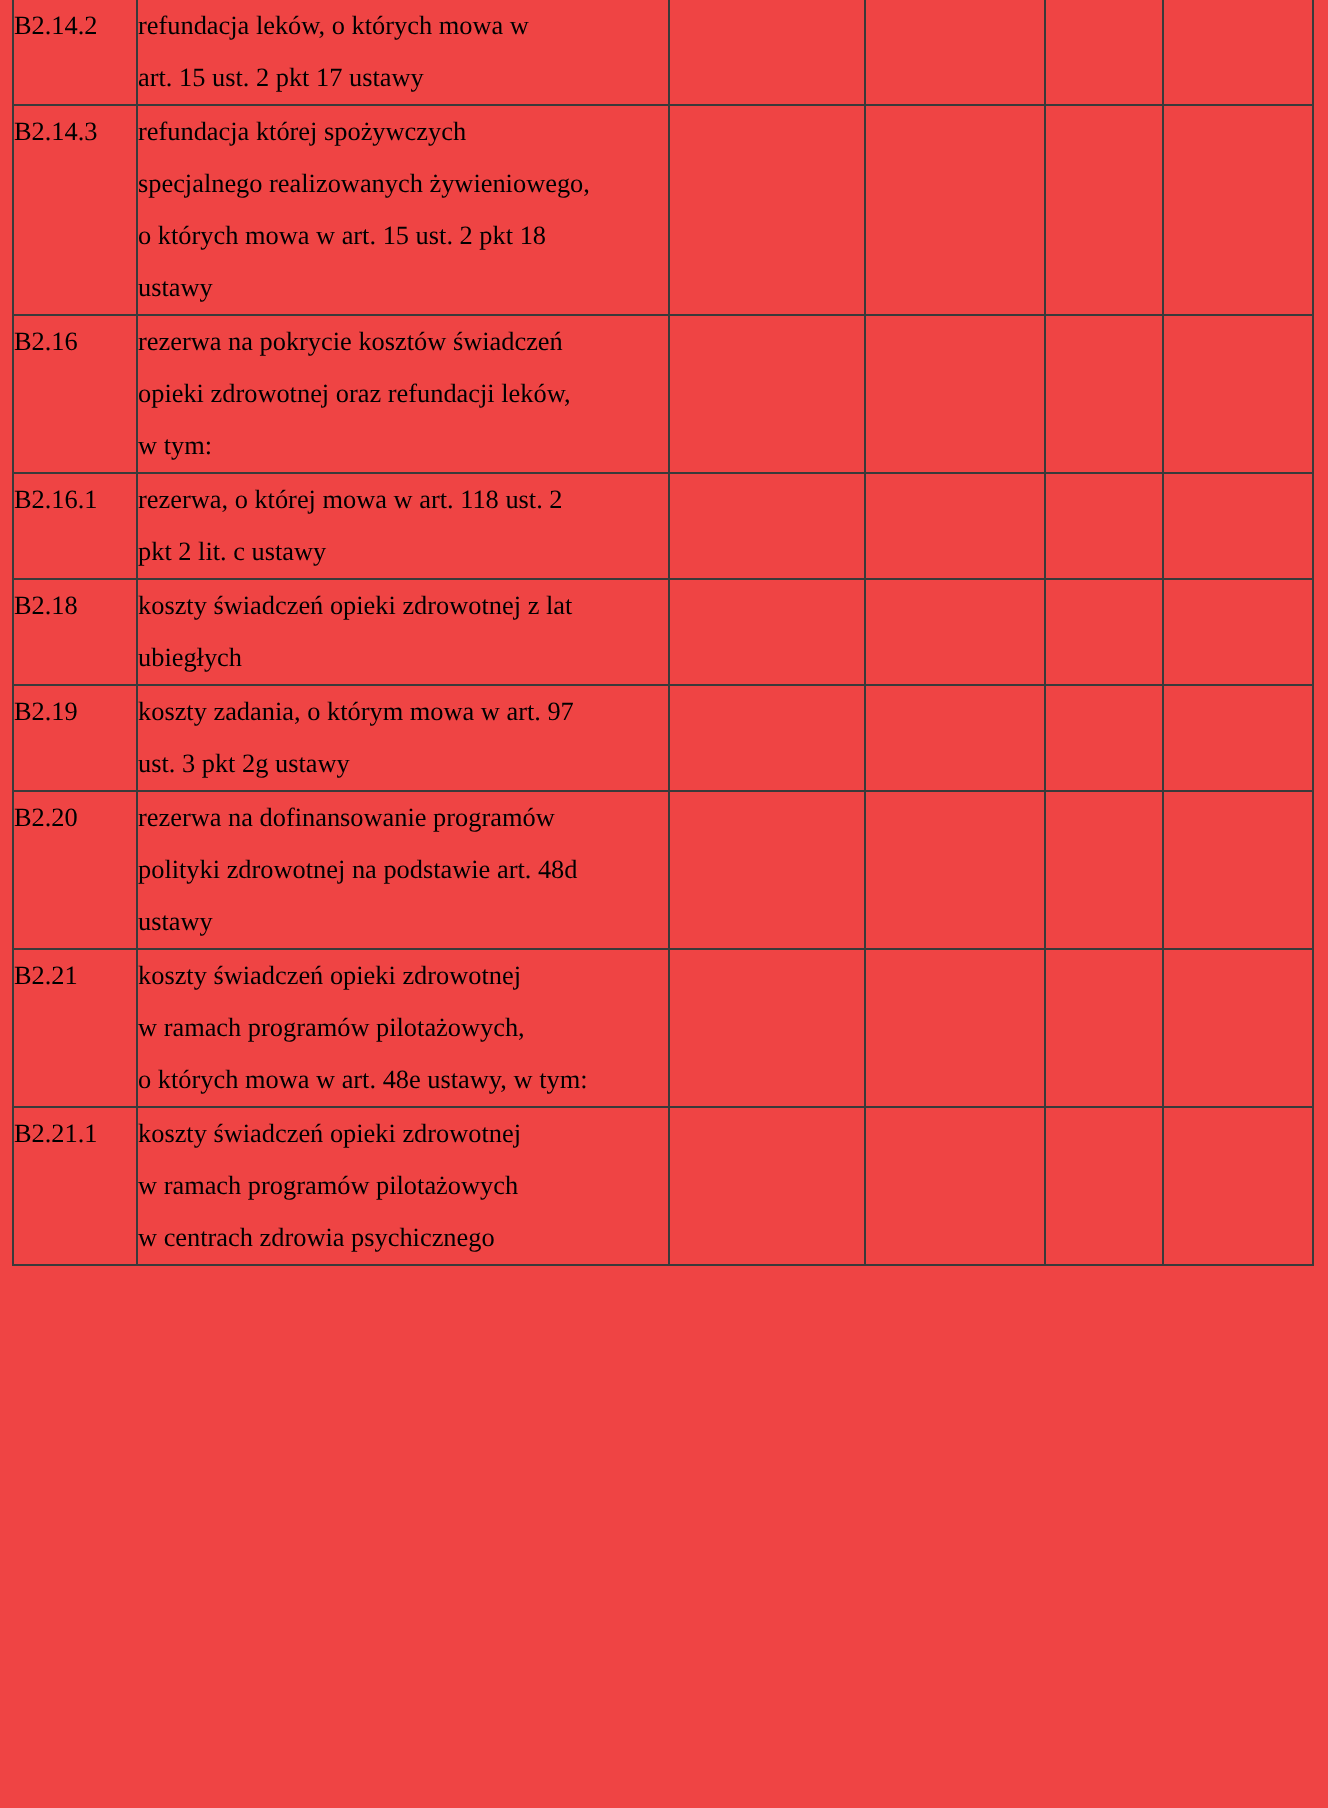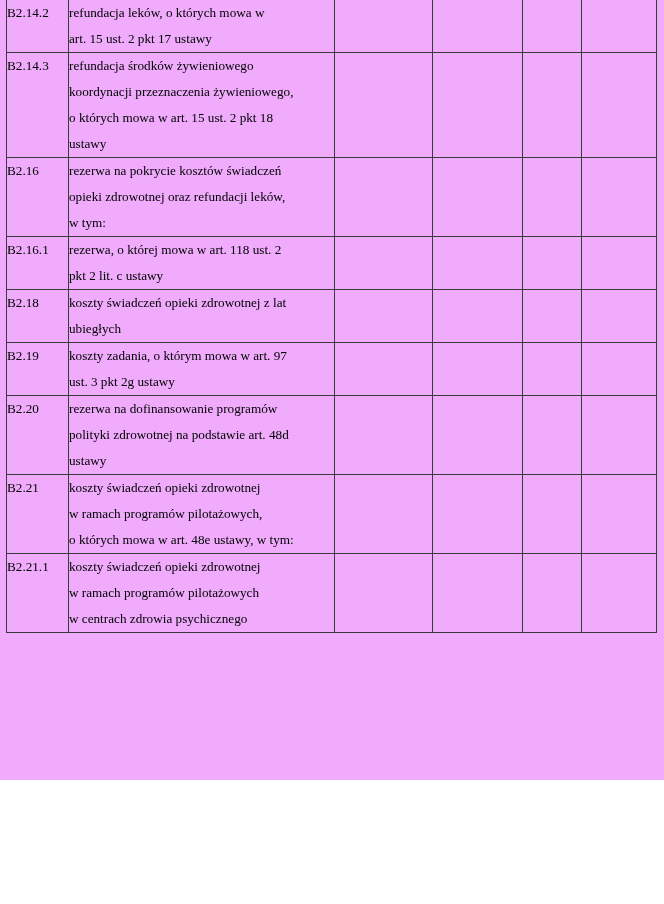--- a/index.html
+++ b/index.html
@@ -11,22 +11,22 @@
     width: 664px;
     height: 904px;
     overflow: hidden;
     font-family: "Liberation Serif", "DejaVu Serif", serif;
     color: #000000;
   }
 
   #sheet {
     position: relative;
     width: 664px;
-    height: 780px;
-    background: #f0abfc;
+    height: 904px;
+    background: #ef4444;
     text-decoration: underline;
   }
 
   table.budget-table {
     position: absolute;
     left: 6px;
     top: -1px;
     width: 650px;
     border-collapse: collapse;
     table-layout: fixed;
@@ -92,22 +92,22 @@
           <td class="data-cell"></td>
           <td class="data-cell"></td>
           <td class="data-cell"></td>
           <td class="data-cell"></td>
         </tr>
         <tr>
           <td class="code-cell">
             <span class="line">B2.14.3</span>
           </td>
           <td class="desc-cell">
-            <span class="line">refundacja środków żywieniowego</span>
-            <span class="line">koordynacji przeznaczenia żywieniowego,</span>
+            <span class="line">refundacja której spożywczych</span>
+            <span class="line">specjalnego realizowanych żywieniowego,</span>
             <span class="line">o których mowa w art. 15 ust. 2 pkt 18</span>
             <span class="line">ustawy</span>
           </td>
           <td class="data-cell"></td>
           <td class="data-cell"></td>
           <td class="data-cell"></td>
           <td class="data-cell"></td>
         </tr>
         <tr>
           <td class="code-cell">

